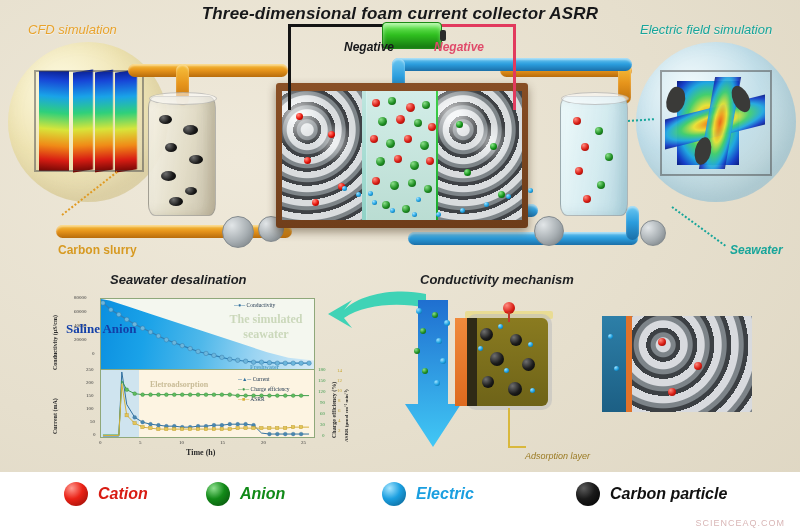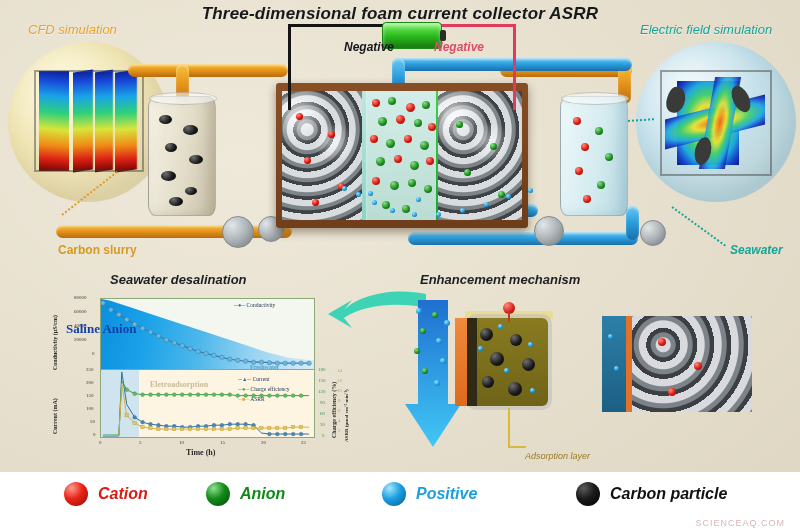--- a/index.html
+++ b/index.html
@@ -288,21 +288,21 @@
   <div class="abs wire w-red" style="left:513px;top:24px;width:3px;height:86px;"></div>
   <div class="abs battery">
       <div class="bat-cap"></div>
     </div>
   <div class="abs lbl-neg">Negative</div>
   <div class="abs lbl-pos">Negative</div>
 
   <div class="abs lbl-slurry">Carbon slurry</div>
   <div class="abs lbl-seaw">Seawater</div>
   <div class="abs lbl-desal">Seawater desalination</div>
-  <div class="abs lbl-enh">Enhancement mechanism</div>
+  <div class="abs lbl-enh">Conductivity mechanism</div>
 
   <svg class="abs arrow-teal" viewBox="0 0 106 56">
     <path d="M104,8 C78,2 40,6 22,24 L30,14 L6,28 L30,42 L22,32 C42,18 78,16 104,22 Z" fill="#3fd3b6"></path>
   </svg>
 
   <svg class="abs arrow-blue" viewBox="0 0 58 148">
     <defs>
         <linearGradient id="bg1" x1="0" y1="0" x2="0" y2="1">
       <stop offset="0" stop-color="#1f6fd0"></stop>
           <stop offset="1" stop-color="#41c8f5"></stop>
@@ -534,35 +534,36 @@
       <span style="color:#3c9a4a;">─●─</span>
       <span>Charge efficiency</span>
     </div>
     <div class="legrow" style="left:190px;top:104px;">
       <span style="color:#d5b03c;">─■─</span>
       <span>ASRR</span>
     </div>
   </div>
 
   <div class="abs bigtxt t-saline">Saline Anion</div>
+  <div class="abs bigtxt t-simsea">The simulated seawater</div>
   <div class="abs bigtxt t-fresh">Freshwater</div>
   <div class="abs bigtxt t-eads">Eletroadsorption</div>
 
   <div class="abs legendbar">
     <div class="leg-item" style="left:36px;padding-left:28px;">
       <div class="leg-ball" style="background:radial-gradient(circle at 32% 26%,#ff9a90 0%,#ea2216 45%,#8e0c06 100%);"></div>
       <div class="leg-text" style="color:#d81c13;">Cation</div>
     </div>
     <div class="leg-item" style="left:206px;">
       <div class="leg-ball" style="background:radial-gradient(circle at 32% 26%,#8fe08f 0%,#128a18 45%,#084a0c 100%);"></div>
       <div class="leg-text" style="color:#118a18;">Anion</div>
     </div>
     <div class="leg-item" style="left:382px;">
       <div class="leg-ball" style="background:radial-gradient(circle at 32% 26%,#a8e6ff 0%,#1b9fe0 45%,#0a5c88 100%);"></div>
-      <div class="leg-text" style="color:#1b9fe0;">Positive</div>
+      <div class="leg-text" style="color:#1b9fe0;">Electric</div>
     </div>
     <div class="leg-item" style="left:576px;">
       <div class="leg-ball" style="background:radial-gradient(circle at 32% 26%,#5c5c5c 0%,#1a1a1a 45%,#000 100%);"></div>
       <div class="leg-text" style="color:#111111;">Carbon particle</div>
     </div>
     <div class="abs watermark">SCIENCEAQ.COM</div>
   </div>
 
 </div>
 

